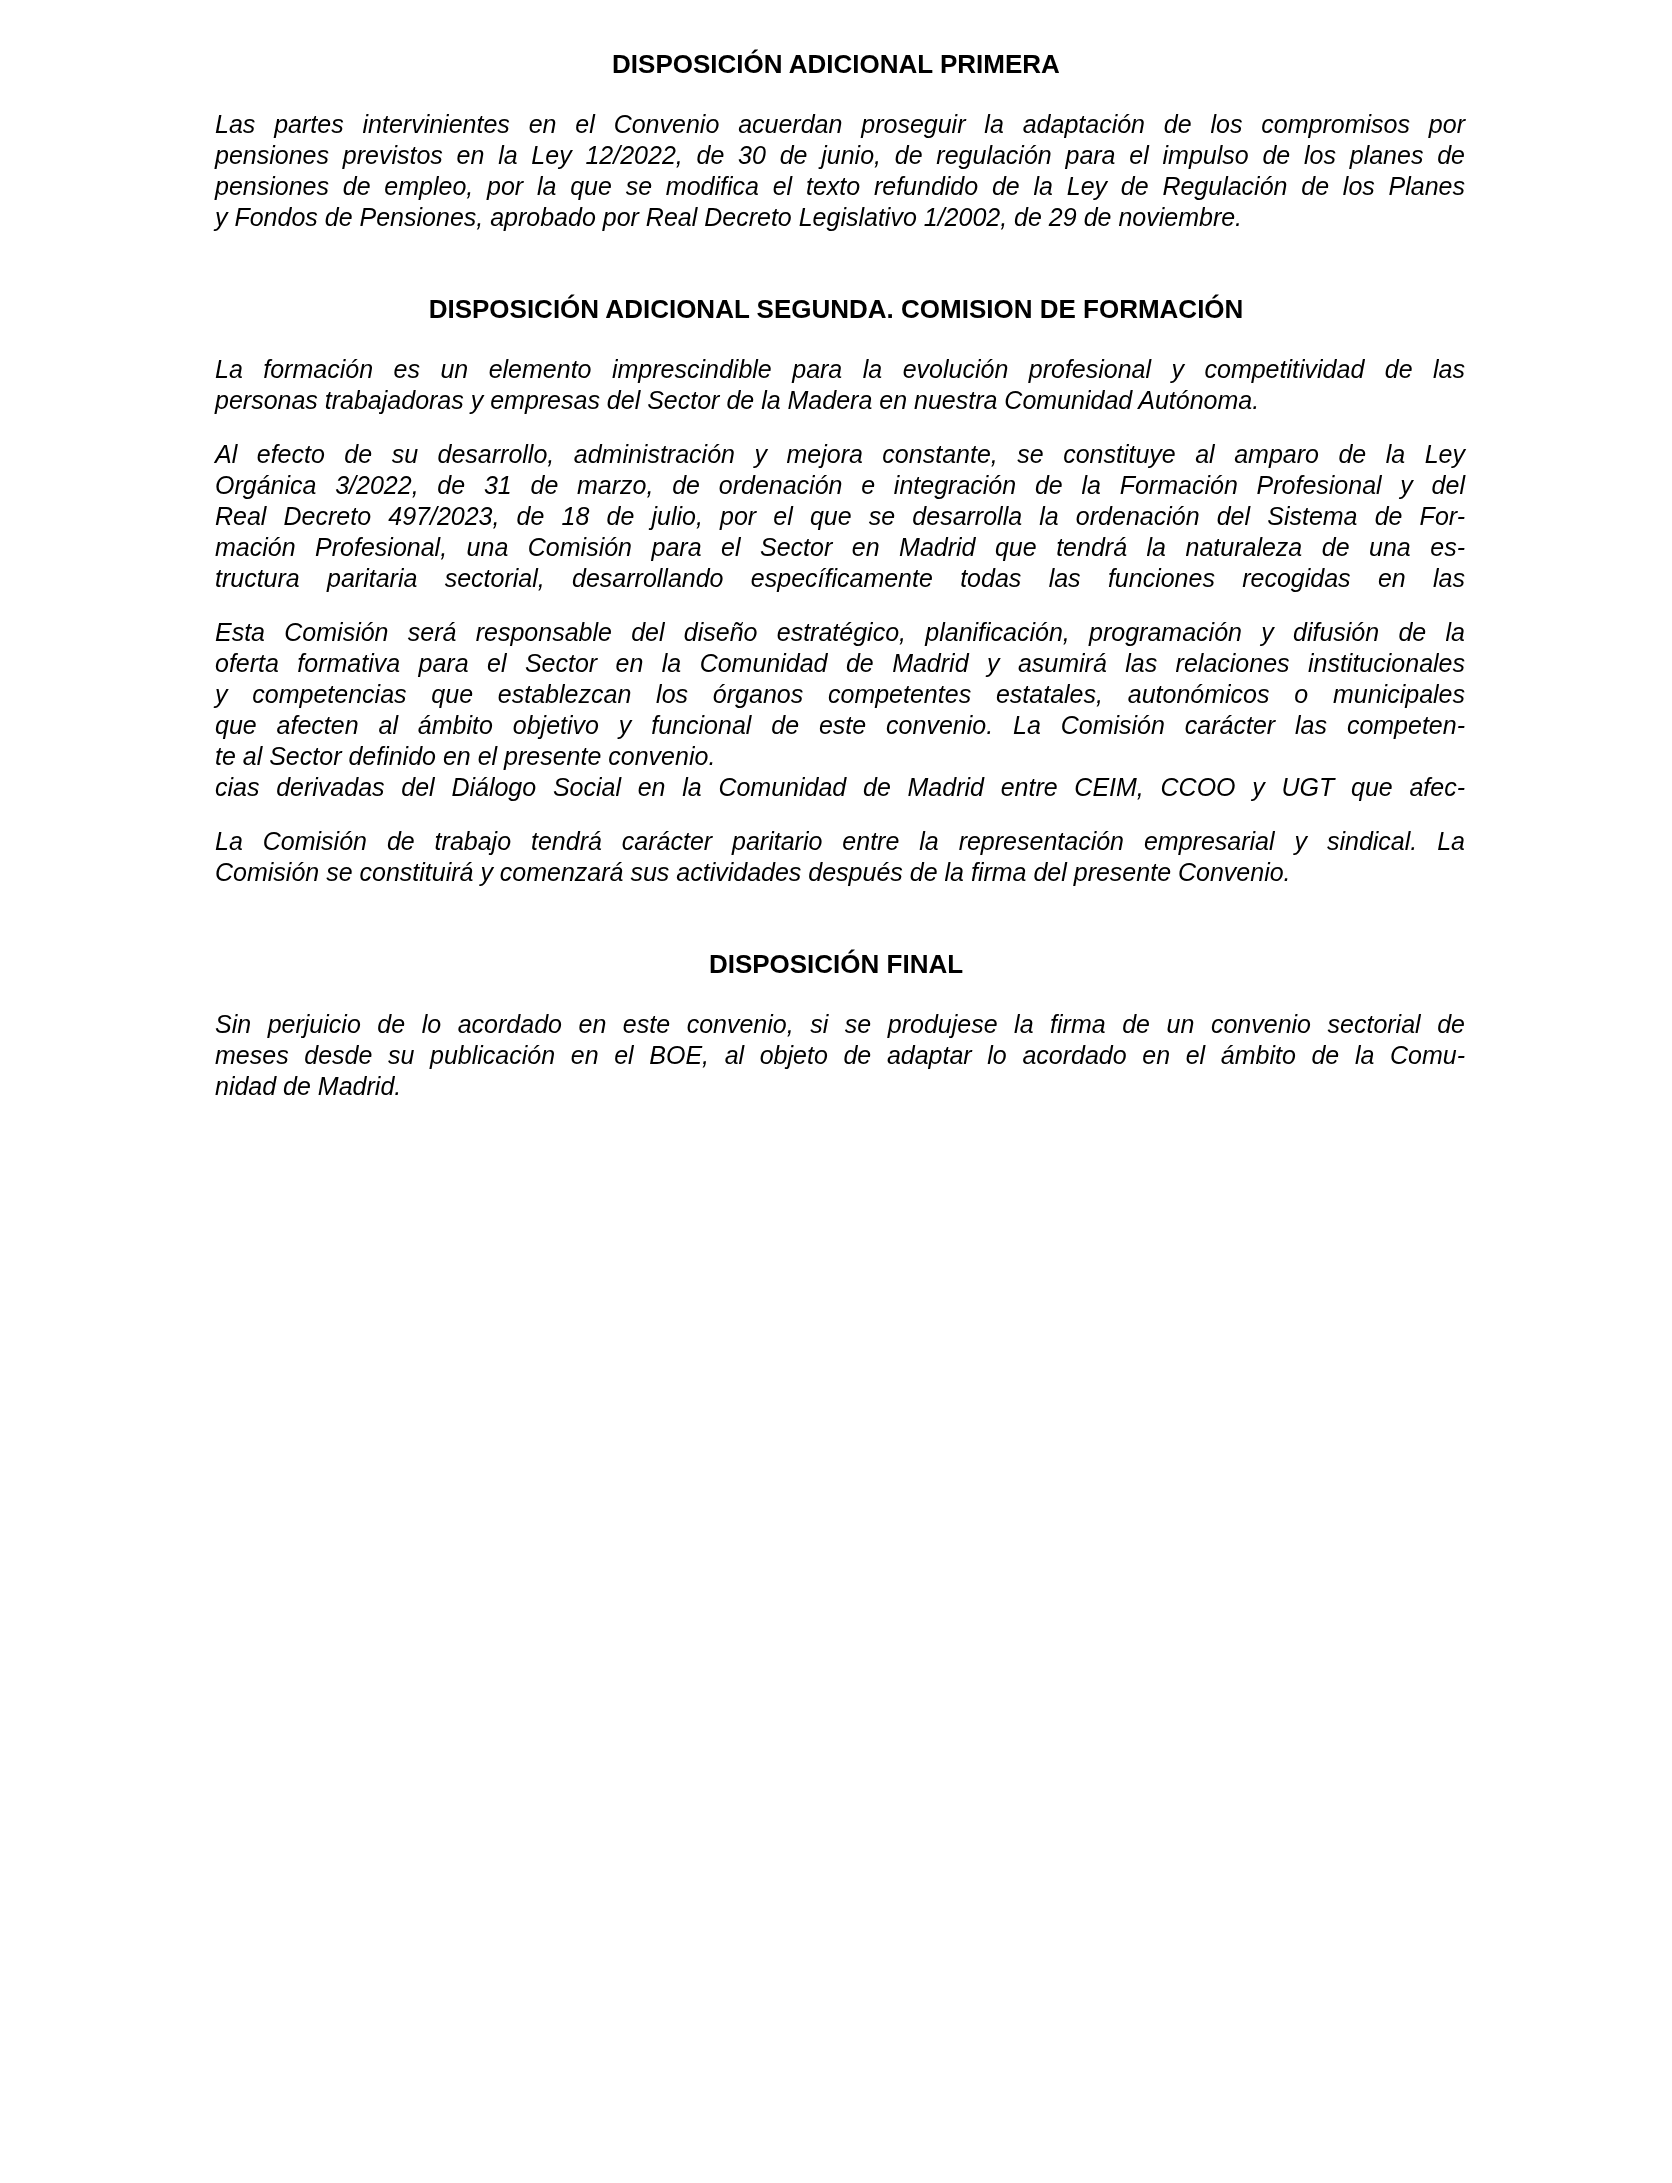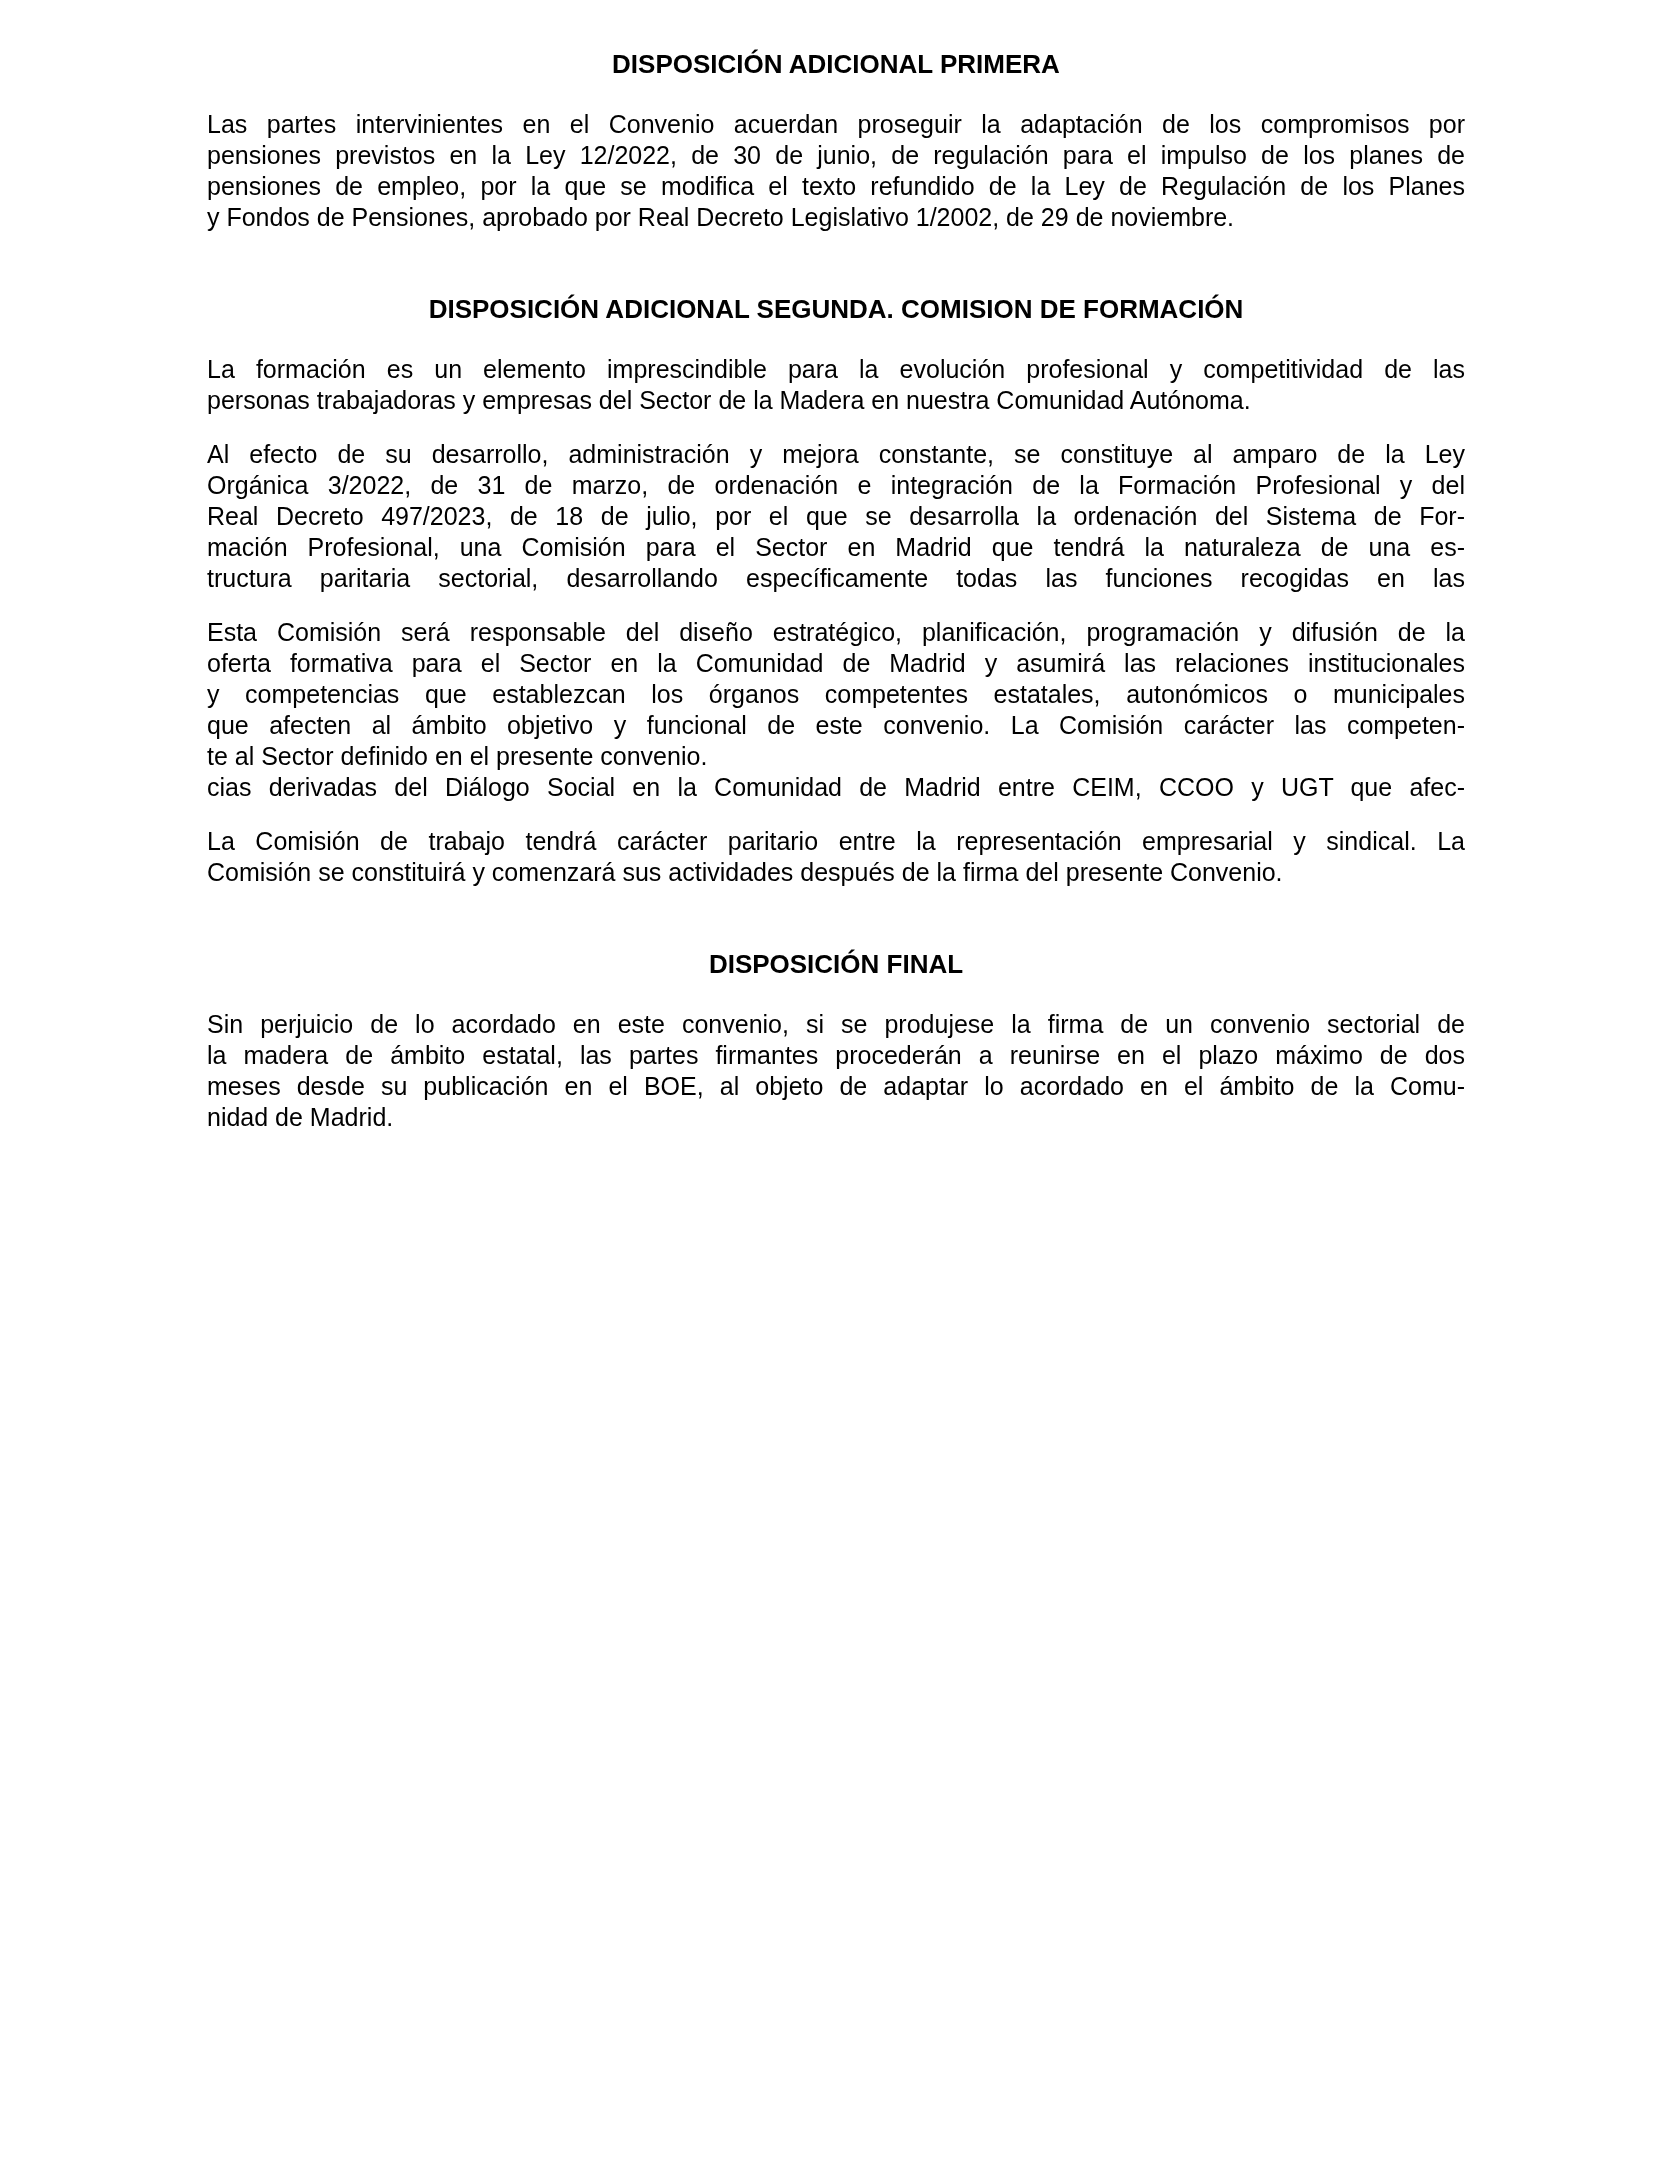--- a/index.html
+++ b/index.html
@@ -25,21 +25,22 @@
     font-size: 26px;
     font-weight: bold;
     text-align: center;
     margin: 61px 0 29px 0;
     white-space: nowrap;
   }
   .doc-section:first-child .doc-heading {
     margin-top: 0;
   }
   .doc-paragraph {
-    margin: 0 0 23px 0;
+    margin: 0 0 23px 8px;
+    font-style: italic;
   }
   .doc-line {
     text-align: justify;
     text-align-last: justify;
     text-justify: inter-word;
     white-space: nowrap;
   }
   .doc-line.last {
     text-align-last: left;
   }
@@ -83,20 +84,19 @@
     <div class="doc-paragraph">
       <div class="doc-line">La Comisión de trabajo tendrá carácter paritario entre la representación empresarial y sindical. La</div>
       <div class="doc-line last">Comisión se constituirá y comenzará sus actividades después de la firma del presente Convenio.</div>
     </div>
   </section>
 
   <section class="doc-section">
     <div class="doc-heading">DISPOSICIÓN FINAL</div>
     <div class="doc-paragraph">
       <div class="doc-line">Sin perjuicio de lo acordado en este convenio, si se produjese la firma de un convenio sectorial de</div>
-      <div class="doc-line">la madera de ámbito estatal, las partes firmantes procederán a reunirse en el plazo máximo de dos</div>
       <div class="doc-line">meses desde su publicación en el BOE, al objeto de adaptar lo acordado en el ámbito de la Comu-</div>
       <div class="doc-line last">nidad de Madrid.</div>
     </div>
   </section>
 
 </div>
 
 
 </body></html>

